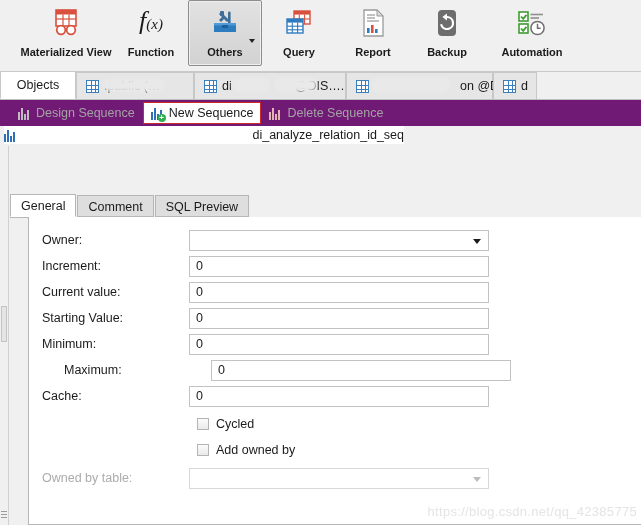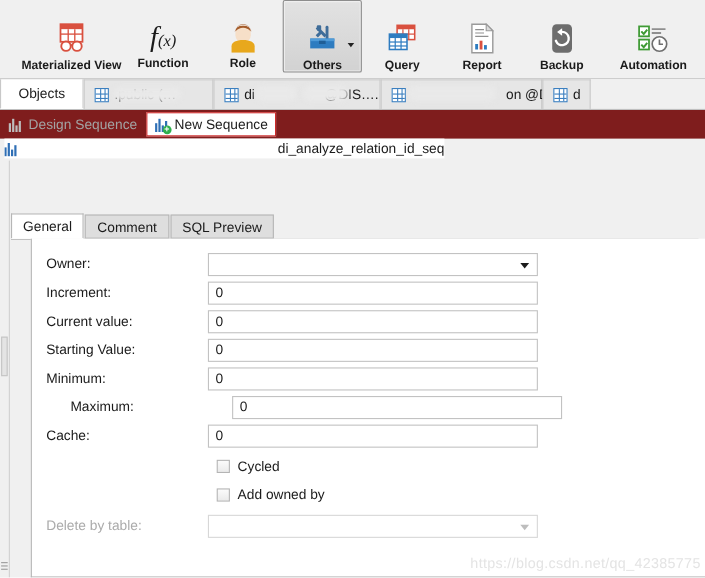--- a/index.html
+++ b/index.html
@@ -44,22 +44,22 @@
     cursor: default;
   }
   .rib-item.wide { width: 96px; }
   .rib-item.selected {
     background: linear-gradient(#e2e2e2, #d2d2d2);
     border: 1px solid #8d8d8d;
     box-shadow: inset 0 0 0 1px #efefef;
   }
   .rib-ico {
     width: 34px; height: 34px;
-    margin-top: 16px;
-    display: flex; align-items: center; justify-content: center;
+    margin-top: 4px;
+    display: flex; justify-content: center;
   }
   .rib-lbl {
     margin-top: 3px;
     font-size: 11px;
     color: #1b1b1b;
     line-height: 14px;
     white-space: nowrap;
     font-weight: bold;
   }
   .rib-caret {
@@ -130,24 +130,24 @@
       linear-gradient(#3b7fbf,#3b7fbf) 8px 0/1.2px 100% no-repeat,
       #fff;
     flex: none;
   }
 
   
   .objbar {
     position: absolute;
     left: 0; top: 100px;
     width: 641px; height: 26px;
-    background: #7f1d1d;
-    display: flex;
-    align-items: center;
-    padding-left: 0;
+    background: #701a75;
+    display: flex;
+    align-items: center;
+    padding-left: 10px;
     gap: 0px;
   }
   .objbtn {
     display: flex;
     align-items: center;
     gap: 5px;
     height: 22px;
     padding: 0 7px;
     font-size: 12.5px;
     color: #1b1b1b;
@@ -415,31 +415,20 @@
       <span class="rib-lbl">Materialized View</span>
     </div>
 
     <div class="rib-item">
       <span class="rib-ico">
         <span class="fx">f<small>(x)</small></span>
       </span>
       <span class="rib-lbl">Function</span>
     </div>
 
-    <div class="rib-item">
-      <span class="rib-ico">
-        <svg width="26" height="28" viewBox="0 0 26 28">
-          <path d="M6 10 a7 7 0 0 1 14 0 v2 a7 7 0 0 1 -14 0 z" fill="#f6dfc8"></path>
-          <path d="M5.5 9.5 a7.5 7.5 0 0 1 15 0 c0 -4 -3 -7 -7.5 -7 s-7.5 3 -7.5 7 z" fill="#a35b2a"></path>
-          <path d="M6 8.6 q3 -3.4 7 -3.4 t7 3.4 q0 -5.2 -7 -5.2 t-7 5.2z" fill="#a35b2a"></path>
-          <path d="M2.5 28 v-6 c0 -3.6 4.4 -5.6 10.5 -5.6 s10.5 2 10.5 5.6 v6 z" fill="#e8a81d"></path>
-        </svg>
-      </span>
-      <span class="rib-lbl">Role</span>
-    </div>
 
     <div class="rib-item selected">
       <span class="rib-ico">
         <svg width="32" height="30" viewBox="0 0 32 30">
           <path d="M12 4 l-2 2 l3 3 l-3 3 l2 2 l3 -3 l3 3 l2 -2 l-8 -8 z" fill="#3f6d99"></path>
           <rect x="11" y="3" width="4" height="5" rx="1" fill="#3f6d99"></rect>
           <rect x="19" y="3.5" width="2.6" height="13" rx="1.2" fill="#3f6d99"></rect>
           <rect x="5" y="15" width="22" height="9" fill="#2e7cc0"></rect>
           <rect x="5" y="15" width="22" height="2.4" fill="#4f9bd8"></rect>
           <rect x="13" y="17" width="6" height="3" fill="#1f5e96"></rect>
@@ -560,20 +549,29 @@
       <span class="seqico">
         <i class="b1"></i>
           <i class="b2"></i>
           <i class="b3"></i>
           <i class="b4"></i>
         <span class="plusdot">+</span>
       </span>
       <span>New Sequence</span>
     </div>
 
+    <div class="objbtn disabled">
+      <span class="seqico red">
+        <i class="b1"></i>
+          <i class="b2"></i>
+          <i class="b3"></i>
+          <i class="b4"></i>
+      </span>
+      <span>Delete Sequence</span>
+    </div>
   </div>
 
   <div class="objname">
     <span class="seqico">
       <i class="b1"></i>
         <i class="b2"></i>
         <i class="b3"></i>
         <i class="b4"></i>
     </span>
     <span>di_analyze_relation_id_seq</span>
@@ -659,21 +657,21 @@
       </div>
 
       <div class="frow" style="top:220px;">
         <span class="fcheck">
           <span class="cbox"></span>
           <span>Add owned by</span>
         </span>
       </div>
 
       <div class="frow" style="top:248px;">
-        <span class="flabel dim">Delete by table:</span>
+        <span class="flabel dim">Owned by table:</span>
         <span class="fctrl combo disabled">
           <span></span>
           <span class="combo-caret dim"></span>
         </span>
       </div>
 
 
     </div>
   </div>
 

